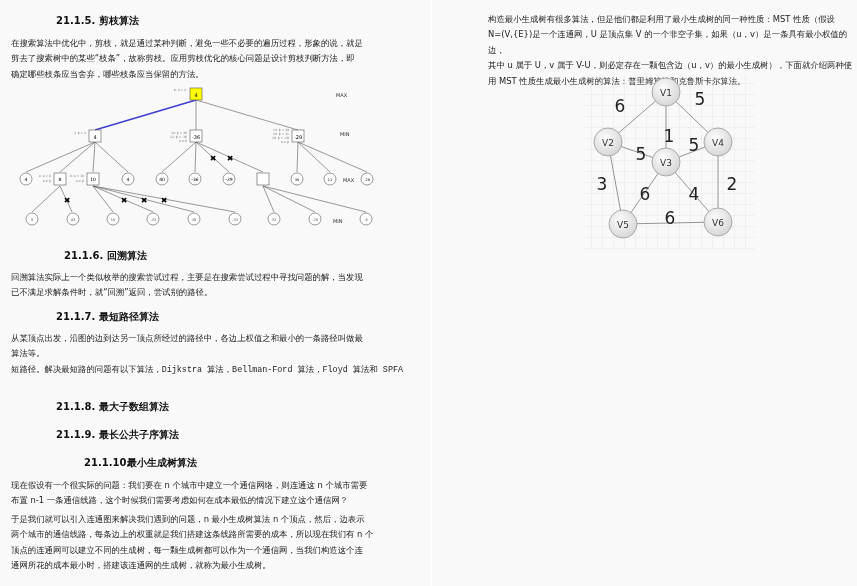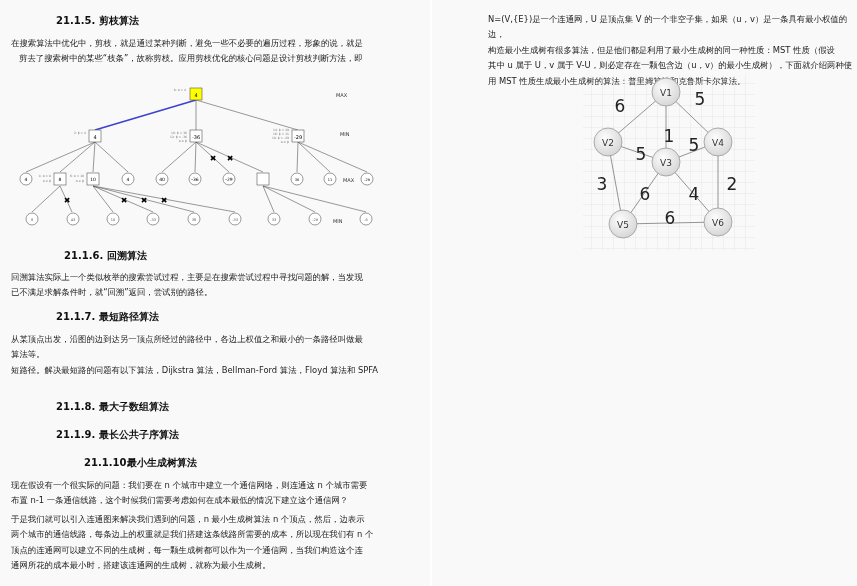--- a/index.html
+++ b/index.html
@@ -17,23 +17,24 @@
   .h .num { display:inline-block; width:43px; }
   .p { position:absolute; font-size:8.4px; line-height:15.4px; color:#222; }
   .tree { position:absolute; left:0; top:82px; width:400px; height:150px; }
   .mst { position:absolute; left:580px; top:72px; width:180px; height:180px; }
 </style>
 </head>
 <body>
 
 <div class="page page-left">
   <div class="h" style="left:56px;top:14px;"><span class="num">21.1.5.</span><span>剪枝算法</span></div>
-  <div class="p" style="left:11px;top:36px;text-align:right;">
+  <div class="p" style="left:11px;top:36px;">
     <div>在搜索算法中优化中，剪枝，就是通过某种判断，避免一些不必要的遍历过程，形象的说，就是</div>
     <div>剪去了搜索树中的某些“枝条”，故称剪枝。应用剪枝优化的核心问题是设计剪枝判断方法，即</div>
+    <div>确定哪些枝条应当舍弃，哪些枝条应当保留的方法。</div>
   </div>
 
   <svg class="tree" viewBox="0 0 400 150" font-family="DejaVu Sans, sans-serif">
     <g stroke="#555" stroke-width="0.6" fill="none">
 
       <line x1="196" y1="18" x2="196" y2="48"></line>
       <line x1="196" y1="18" x2="298" y2="48"></line>
 
       <line x1="95" y1="60" x2="26" y2="90"></line>
       <line x1="95" y1="60" x2="60" y2="90"></line>
@@ -158,21 +159,21 @@
     </g>
   </svg>
 
   <div class="h" style="left:64px;top:249px;"><span class="num">21.1.6.</span><span>回溯算法</span></div>
   <div class="p" style="left:11px;top:270px;">
     <div>回溯算法实际上一个类似枚举的搜索尝试过程，主要是在搜索尝试过程中寻找问题的解，当发现</div>
     <div>已不满足求解条件时，就“回溯”返回，尝试别的路径。</div>
   </div>
 
   <div class="h" style="left:56px;top:310px;"><span class="num">21.1.7.</span><span>最短路径算法</span></div>
-  <div class="p" style="left:11px;top:332px;">
+  <div class="p" style="left:11px;top:332px;font-family:Liberation Mono, monospace;">
     <div>从某顶点出发，沿图的边到达另一顶点所经过的路径中，各边上权值之和最小的一条路径叫做最</div>
     <div>算法等。</div>
     <div>短路径。解决最短路的问题有以下算法，Dijkstra 算法，Bellman-Ford 算法，Floyd 算法和 SPFA</div>
   </div>
 
   <div class="h" style="left:56px;top:400px;"><span class="num">21.1.8.</span><span>最大子数组算法</span></div>
   <div class="h" style="left:56px;top:428px;"><span class="num">21.1.9.</span><span>最长公共子序算法</span></div>
   <div class="h" style="left:56px;top:456px;margin-left:28px;"><span class="num">21.1.10.</span><span>最小生成树算法</span></div>
 
   <div class="p" style="left:11px;top:478px;">
@@ -184,22 +185,22 @@
     <div>两个城市的通信线路，每条边上的权重就是我们搭建这条线路所需要的成本，所以现在我们有 n 个</div>
     <div>顶点的连通网可以建立不同的生成树，每一颗生成树都可以作为一个通信网，当我们构造这个连</div>
     <div>通网所花的成本最小时，搭建该连通网的生成树，就称为最小生成树。</div>
   </div>
 </div>
 
 <div class="divider"></div>
 
 <div class="page page-right">
   <div class="p" style="left:56px;top:12px;">
+    <div>构造最小生成树有很多算法，但是他们都是利用了最小生成树的同一种性质：MST 性质（假设</div>
     <div>N=(V,{E})是一个连通网，U 是顶点集 V 的一个非空子集，如果（u，v）是一条具有最小权值的边，</div>
-    <div>构造最小生成树有很多算法，但是他们都是利用了最小生成树的同一种性质：MST 性质（假设</div>
     <div>其中 u 属于 U，v 属于 V-U，则必定存在一颗包含边（u，v）的最小生成树），下面就介绍两种使</div>
     <div>用 MST 性质生成最小生成树的算法：普里姆算法和克鲁斯卡尔算法。</div>
   </div>
 </div>
 
 <svg class="mst" viewBox="0 0 180 180" font-family="DejaVu Sans, sans-serif">
   <defs>
     <pattern id="grid" width="11" height="11" patternUnits="userSpaceOnUse">
       <path d="M11 0 L0 0 0 11" fill="none" stroke="#d8d8d8" stroke-width="0.6"></path>
     </pattern>

